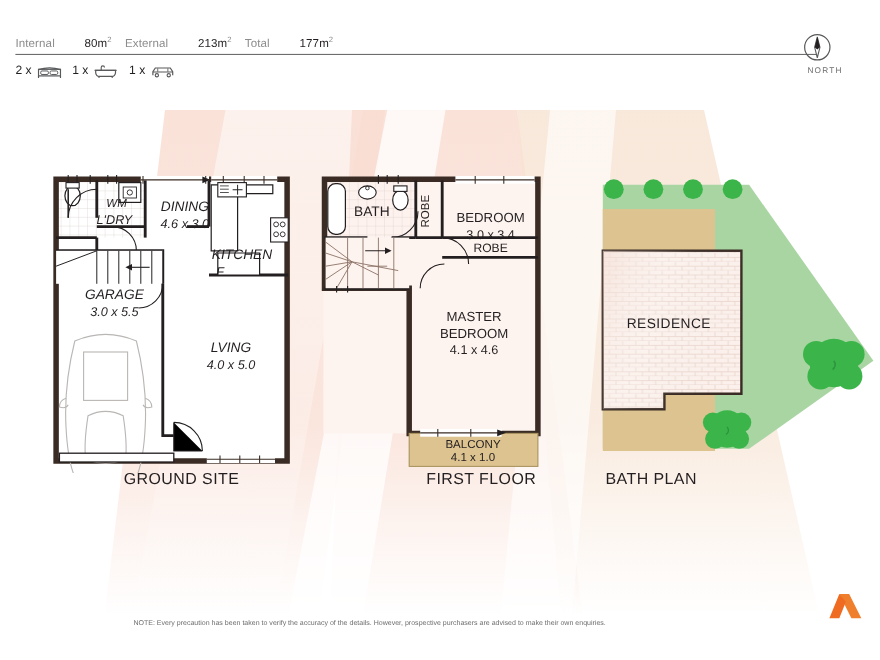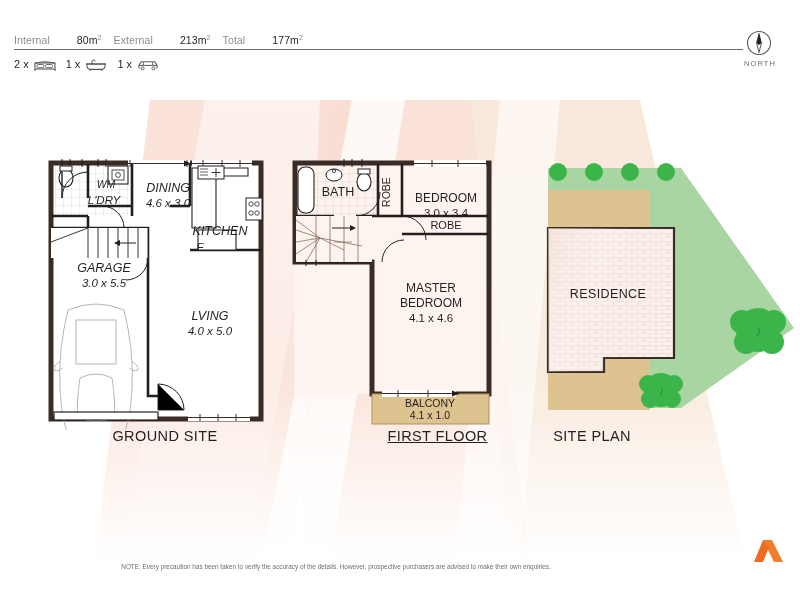--- a/index.html
+++ b/index.html
@@ -17,21 +17,21 @@
   .hdr { position:absolute; left:0; top:0; width:800px; height:88px; z-index:5; }
   .metrics { position:absolute; left:14px; top:33px; font-size:10.5px; color:#8c8c8c; white-space:nowrap; letter-spacing:.1px; }
   .metrics b { color:#231f20; font-weight:normal;margin-left:24px; }
   .metrics sup { font-size:7px; vertical-align:super; }
   .metrics .grp { margin-right:12px; }
   .rule { position:absolute; left:14px; top:49px; width:729px; height:1px; background:#6d6d6d; }
   .title { position:absolute; right:58px; top:28px; font-size:21.5px; color:#231f20; white-space:nowrap; font-weight:300; }
   .title b { font-weight:bold; }
   .counts { position:absolute; left:14px; top:58px; display:flex; align-items:center; gap:10px; font-size:11px; color:#231f20; }
   .cnt { display:flex; align-items:flex-start; gap:5px; }
-  .compass { position:absolute; right:12px; top:28px; width:44px; }
+  .compass { position:absolute; right:28px; top:28px; width:44px; text-align:center; }
   .compass .lbl { font-size:7.5px; letter-spacing:1.1px; color:#6d6d6d; margin-top:1px; }
 
   
   .panel { position:absolute; z-index:3; }
   .caption { position:absolute; text-align:center; font-size:14.5px; letter-spacing:.4px; color:#231f20; z-index:6; white-space:nowrap; }
 
   
   .note { position:absolute; left:0; top:563px; width:672px; text-align:center; font-size:6.4px; color:#6e6e6e; z-index:6; }
   .logo { position:absolute; right:16px; top:538px; display:flex; align-items:center; gap:6px; z-index:6; }
   .logo .words { line-height:1; }
@@ -329,21 +329,21 @@
       <text x="160" y="52" font-size="12" text-anchor="middle" fill="#231f20">BEDROOM</text>
       <text x="160" y="67" font-size="11.5" text-anchor="middle" fill="#231f20">3.0 x 3.4</text>
       <text x="160" y="79" font-size="11" text-anchor="middle" fill="#231f20">ROBE</text>
       <text x="145" y="142" font-size="12" text-anchor="middle" fill="#231f20">MASTER</text>
       <text x="145" y="157" font-size="12" text-anchor="middle" fill="#231f20">BEDROOM</text>
       <text x="145" y="172" font-size="11.5" text-anchor="middle" fill="#231f20">4.1 x 4.6</text>
       <text x="144" y="257" font-size="10.5" text-anchor="middle" fill="#231f20">BALCONY</text>
       <text x="144" y="269" font-size="10.5" text-anchor="middle" fill="#231f20">4.1 x 1.0</text>
     </svg>
   </div>
-  <div class="caption" style="left:330px; top:428px; width:215px;text-decoration:underline;">FIRST FLOOR</div>
+  <div class="caption" style="left:330px; top:428px; width:215px;">FIRST FLOOR</div>
 
   <div class="panel" style="left:536px; top:150px;">
     <svg width="280" height="280" viewBox="0 0 280 280">
       <defs>
         <pattern id="brick" width="12" height="8" patternUnits="userSpaceOnUse">
           <rect width="12" height="8" fill="#fbf0eb"></rect>
           <path d="M0 4H12M0 8H12" stroke="#e3cdc3" stroke-width="0.6"></path>
           <path d="M6 0V4M0 4V8M12 4V8" stroke="#e3cdc3" stroke-width="0.6"></path>
         </pattern>
         <linearGradient id="resShade" x1="0" y1="0" x2="1" y2="0.4">
@@ -383,21 +383,21 @@
         <circle cx="112" cy="234" r="9" fill="#3bb54a"></circle>
         <circle cx="138" cy="234" r="9" fill="#3bb54a"></circle>
         <circle cx="114" cy="249" r="9" fill="#3bb54a"></circle>
         <circle cx="136" cy="249" r="9" fill="#3bb54a"></circle>
         <path d="M125 238 q3 4 -1 7" stroke="#2e9440" stroke-width="1.2" fill="none"></path>
       </g>
 
       <text x="72" y="148" font-size="12.5" text-anchor="middle" fill="#231f20" letter-spacing="0.4">RESIDENCE</text>
     </svg>
   </div>
-  <div class="caption" style="left:512px; top:428px; width:160px;">SITE PLAN</div>
+  <div class="caption" style="left:512px; top:428px; width:160px;">BATH PLAN</div>
 
   <div class="note">NOTE: Every precaution has been taken to verify the accuracy of the details. However, prospective purchasers are advised to make their own enquiries.</div>
 
   <div class="logo">
     <svg width="32" height="26" viewBox="0 0 32 26">
       <polygon points="11,2 20,2 31,24 22,24" fill="#f07f2d"></polygon>
       <polygon points="11,2 2,24 11,24 17,9" fill="#ef6b22"></polygon>
     </svg>
   </div>
 

